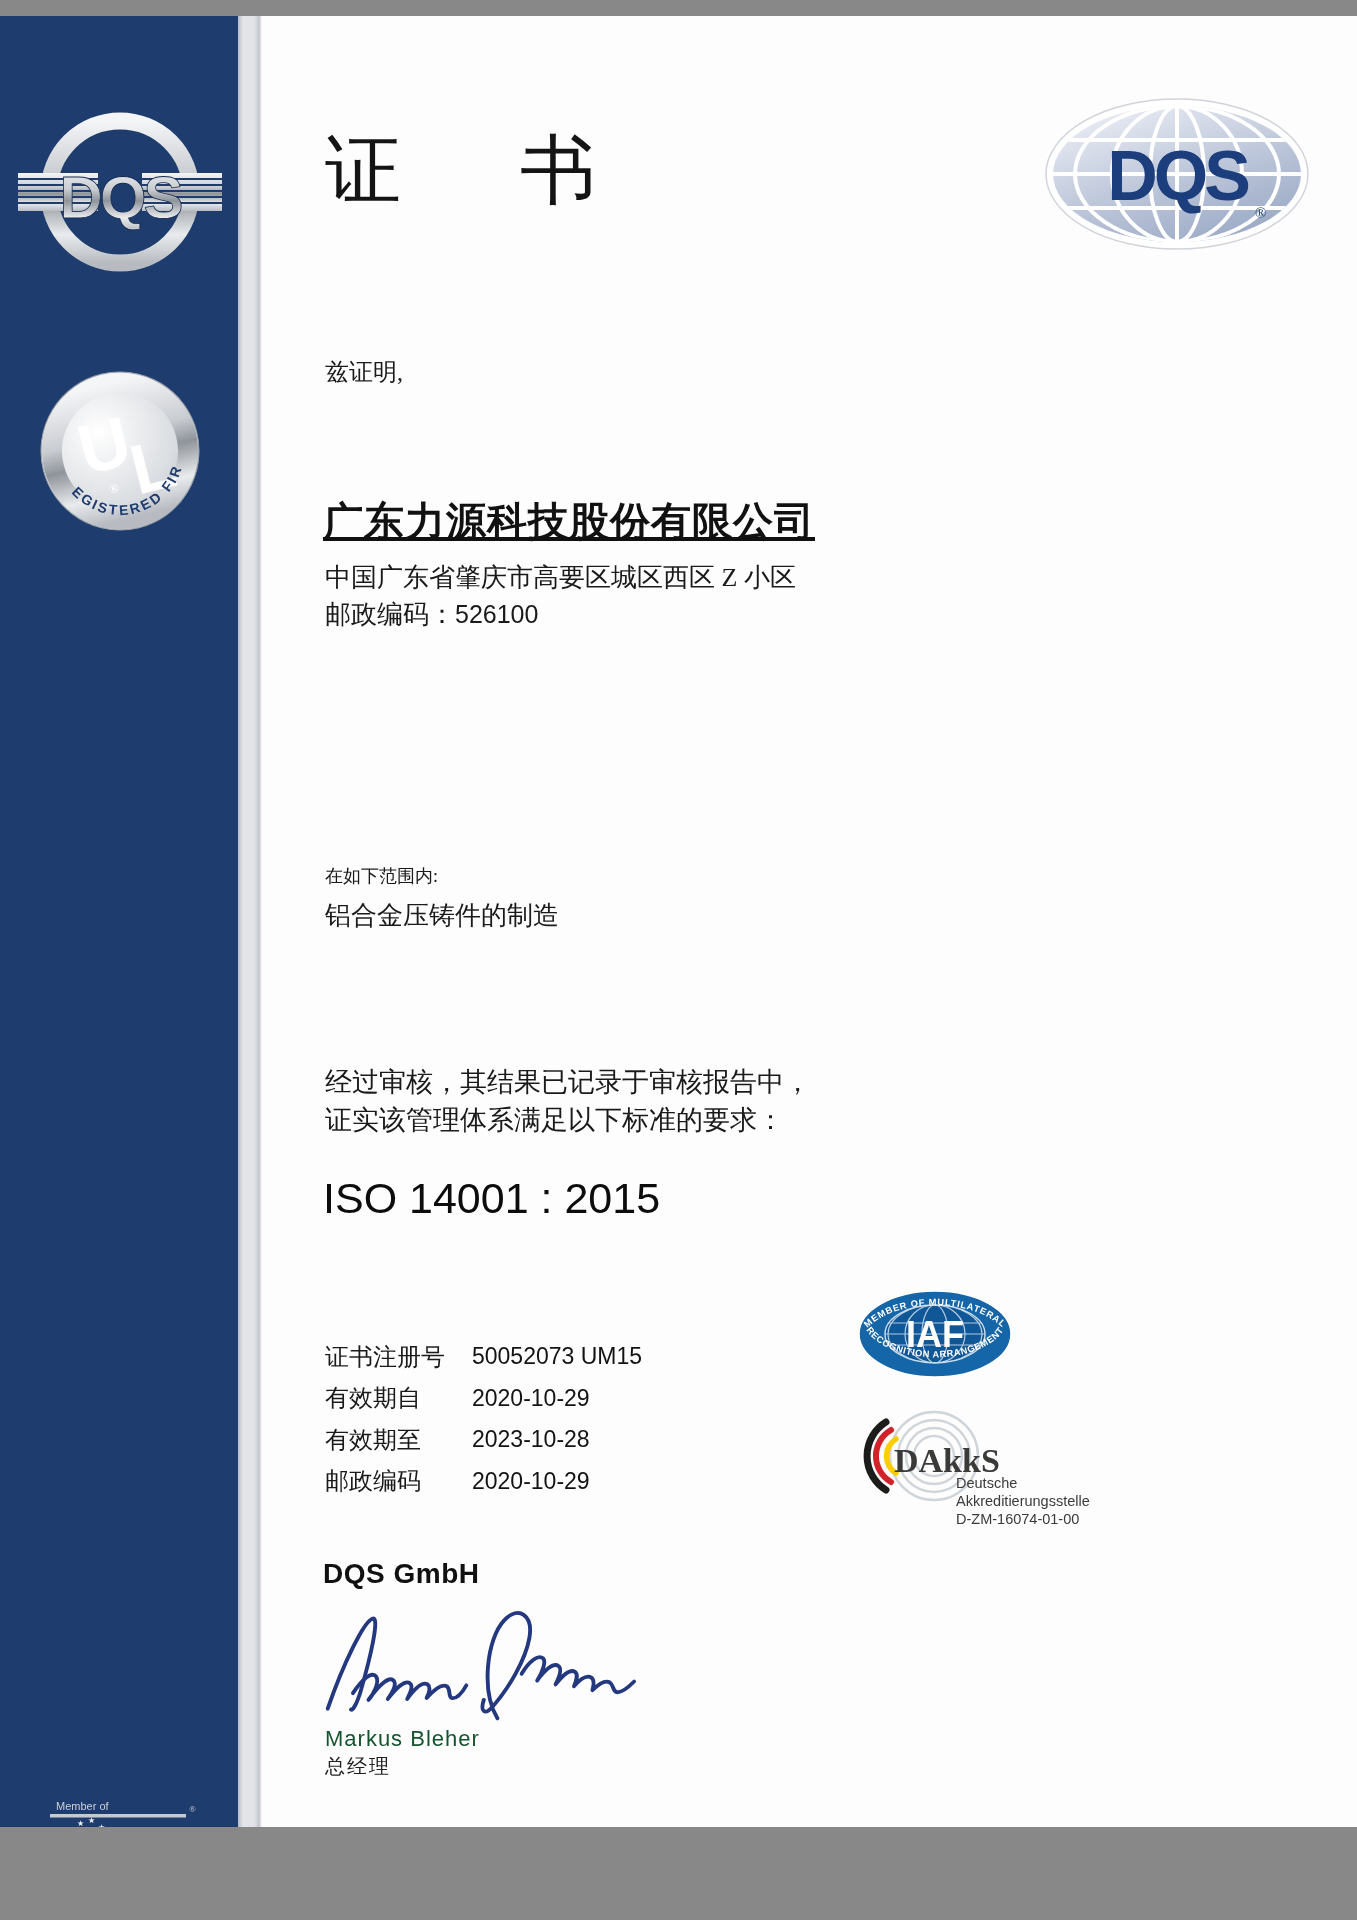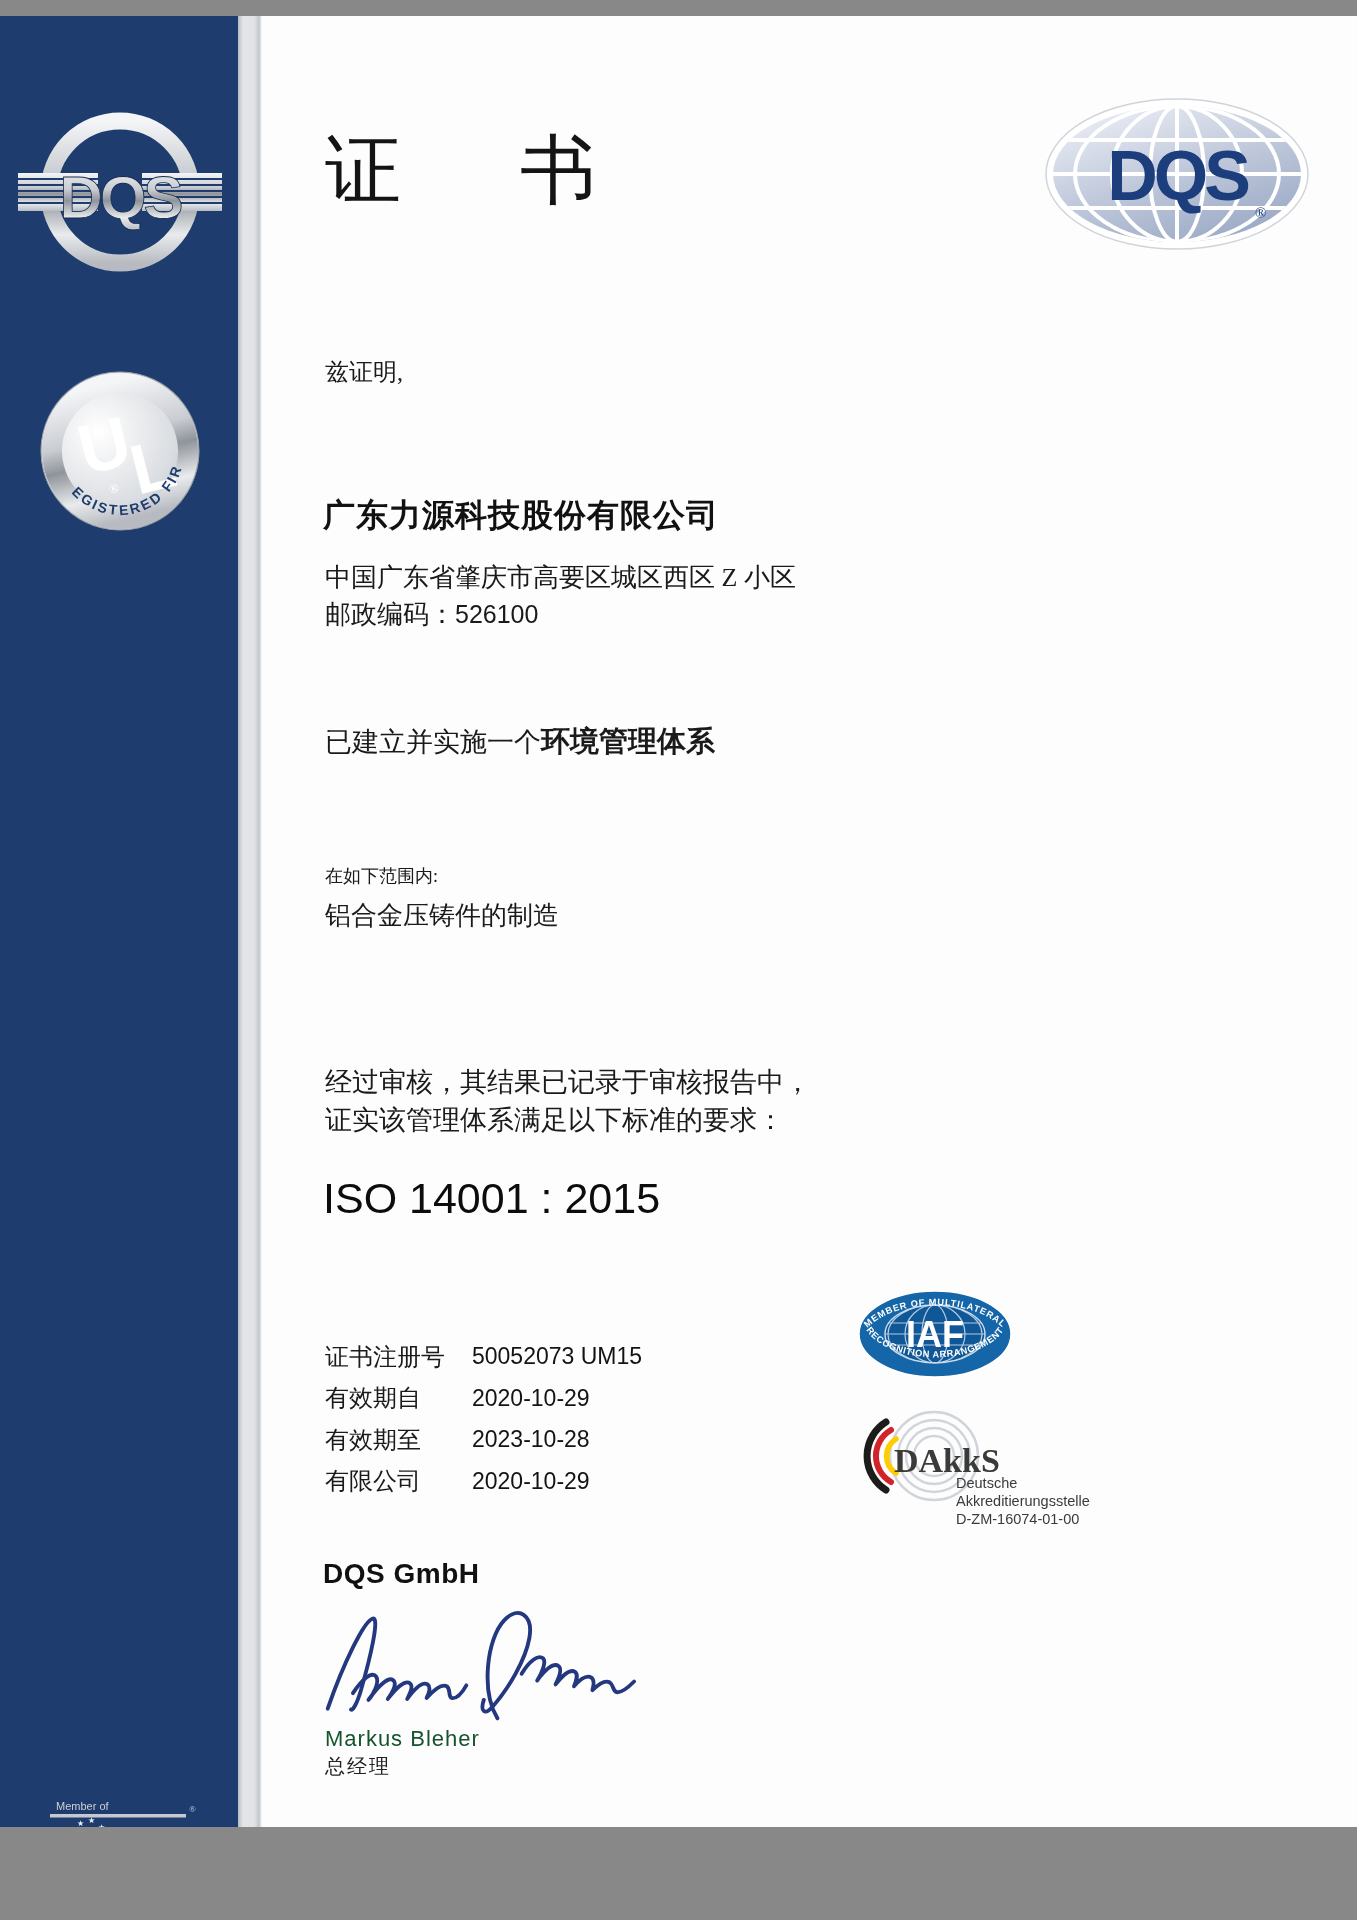--- a/index.html
+++ b/index.html
@@ -6,21 +6,21 @@
   .serif{font-family:"Liberation Serif","DejaVu Serif",serif;}
   .sans{font-family:"Liberation Sans","DejaVu Sans",sans-serif;}
   .page{position:relative;width:1357px;height:1811px;background:#fdfdfd;margin:16px auto;overflow:hidden;}
   .abs{position:absolute;}
   .sidebar{left:0;top:0;width:238px;height:1920px;background:#1e3c6e;}
   .sidebar-edge{left:238px;top:0;width:24px;height:1920px;
     background:linear-gradient(90deg,#b9bec6 0%,#e3e5e8 22%,#e0e2e5 68%,#c2c6cc 88%,#fbfbfb 100%);}
   .bottom-strip{left:0;top:1914px;width:1357px;height:6px;background:rgba(203,209,218,0.9);}
   .cert-title{left:325px;top:104px;font-size:76px;color:#141414;word-spacing:96px;letter-spacing:2px;}
   .certify{left:325px;top:340px;font-size:24px;color:#1a1a1a;}
-  .company{left:323px;top:478px;font-size:32px;font-weight:bold;color:#111;letter-spacing:1px;}
+  .company{left:323px;top:478px;font-size:40px;font-weight:bold;color:#111;letter-spacing:1px;text-decoration:underline;}
   .addr{left:325px;top:544px;font-size:26px;color:#1a1a1a;}
   .postal{left:325px;top:581px;font-size:26px;color:#1a1a1a;}
   .postal .code{font-size:25px;}
   .system{left:325px;top:706px;font-size:27px;color:#1a1a1a;}
   .system b{font-size:29px;}
   .scope-intro{left:325px;top:848px;font-size:18px;color:#1a1a1a;}
   .scope-text{left:325px;top:882px;font-size:26px;color:#1a1a1a;}
   .audit1{left:325px;top:1048px;font-size:27px;color:#1a1a1a;}
   .audit2{left:325px;top:1086px;font-size:27px;color:#1a1a1a;}
   .standard{left:323px;top:1158px;font-size:43px;font-weight:normal;color:#0c0c0c;}
@@ -141,44 +141,41 @@
     <text x="147" y="112" text-anchor="middle" font-family="Liberation Sans, sans-serif" font-size="70" font-weight="bold" letter-spacing="-4" fill="#1c3e7d">DQS</text>
     <text x="225" y="130" font-size="15" fill="#1c3e7d">®</text>
   </svg>
 
   <div class="abs certify serif">兹证明,</div>
   <div class="abs company serif">广东力源科技股份有限公司</div>
   <div class="abs addr serif">中国广东省肇庆市高要区城区西区 Z 小区</div>
   <div class="abs postal serif">
     <span>邮政编码：</span><span class="sans code">526100</span>
   </div>
-  <div class="abs system serif">
-    <span>已建立并实施一个</span><b>环境管理体系</b>
-  </div>
   <div class="abs scope-intro serif">在如下范围内:</div>
   <div class="abs scope-text serif">铝合金压铸件的制造</div>
   <div class="abs audit1 serif">经过审核，其结果已记录于审核报告中，</div>
   <div class="abs audit2 serif">证实该管理体系满足以下标准的要求：</div>
   <div class="abs standard sans">ISO 14001 : 2015</div>
 
   <div class="abs details">
     <div class="drow">
       <div class="dlabel serif">证书注册号</div>
       <div class="dvalue sans">50052073 UM15</div>
     </div>
     <div class="drow">
       <div class="dlabel serif">有效期自</div>
       <div class="dvalue sans">2020-10-29</div>
     </div>
     <div class="drow">
       <div class="dlabel serif">有效期至</div>
       <div class="dvalue sans">2023-10-28</div>
     </div>
     <div class="drow">
-      <div class="dlabel serif">有限公司</div>
+      <div class="dlabel serif">邮政编码</div>
       <div class="dvalue sans">2020-10-29</div>
     </div>
   </div>
 
   <svg class="abs" style="left:845px;top:1272px" width="180" height="100" viewBox="0 0 180 100">
     <defs>
       <path id="iafTop" d="M 14,54 A 77,44 0 0 1 166,54" fill="none"></path>
       <path id="iafBot" d="M 20,40 A 73,41 0 0 0 160,40" fill="none"></path>
       <clipPath id="iafGlobeClip">
           <ellipse cx="90" cy="46" rx="50" ry="29"></ellipse>

